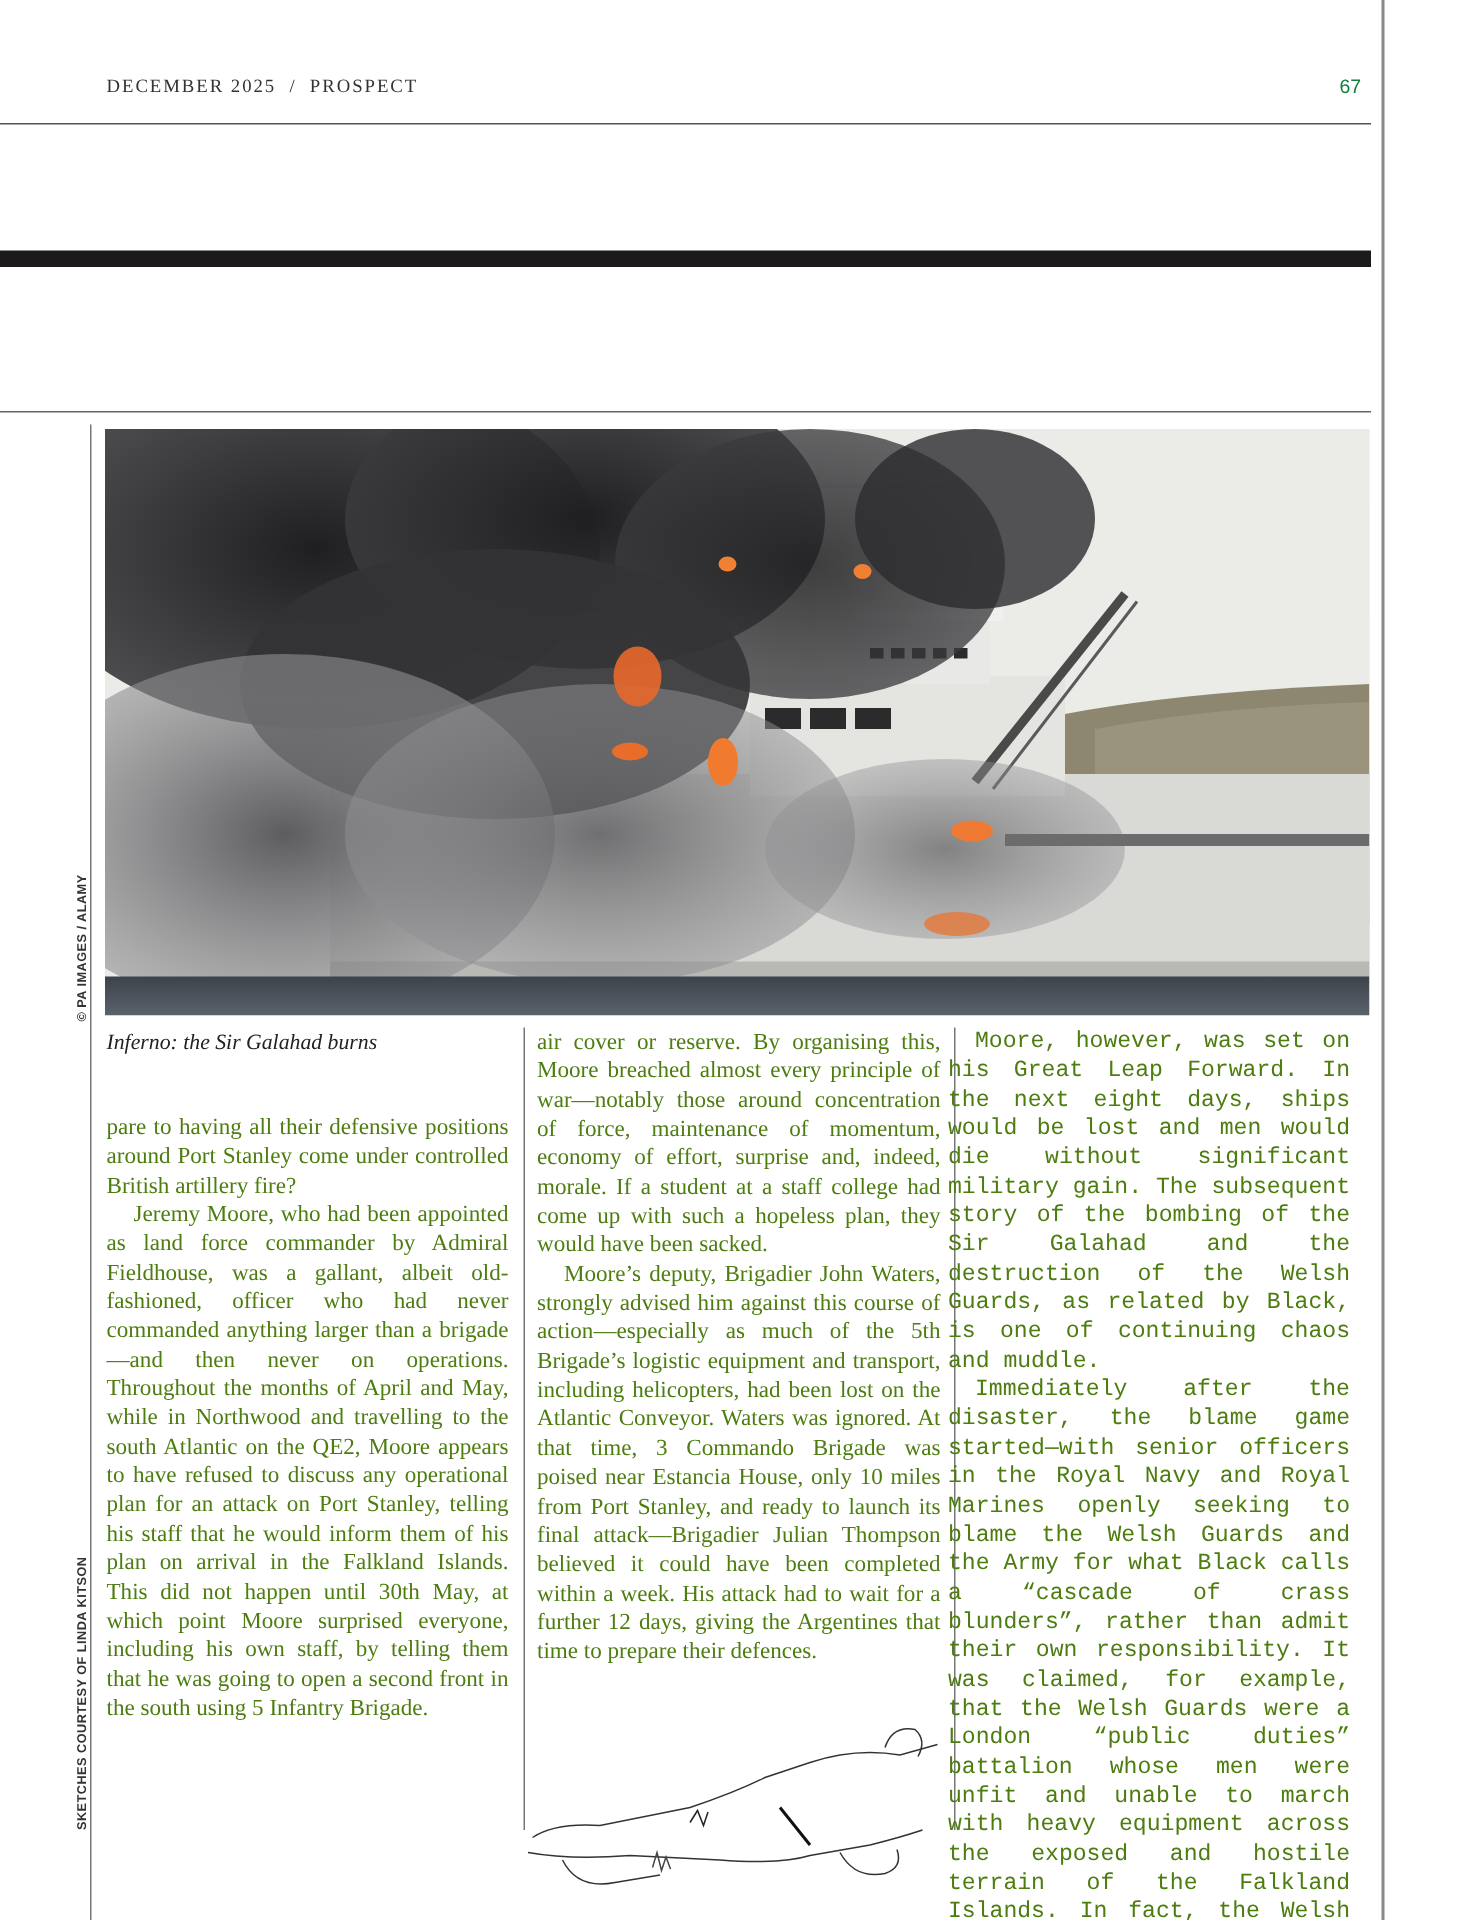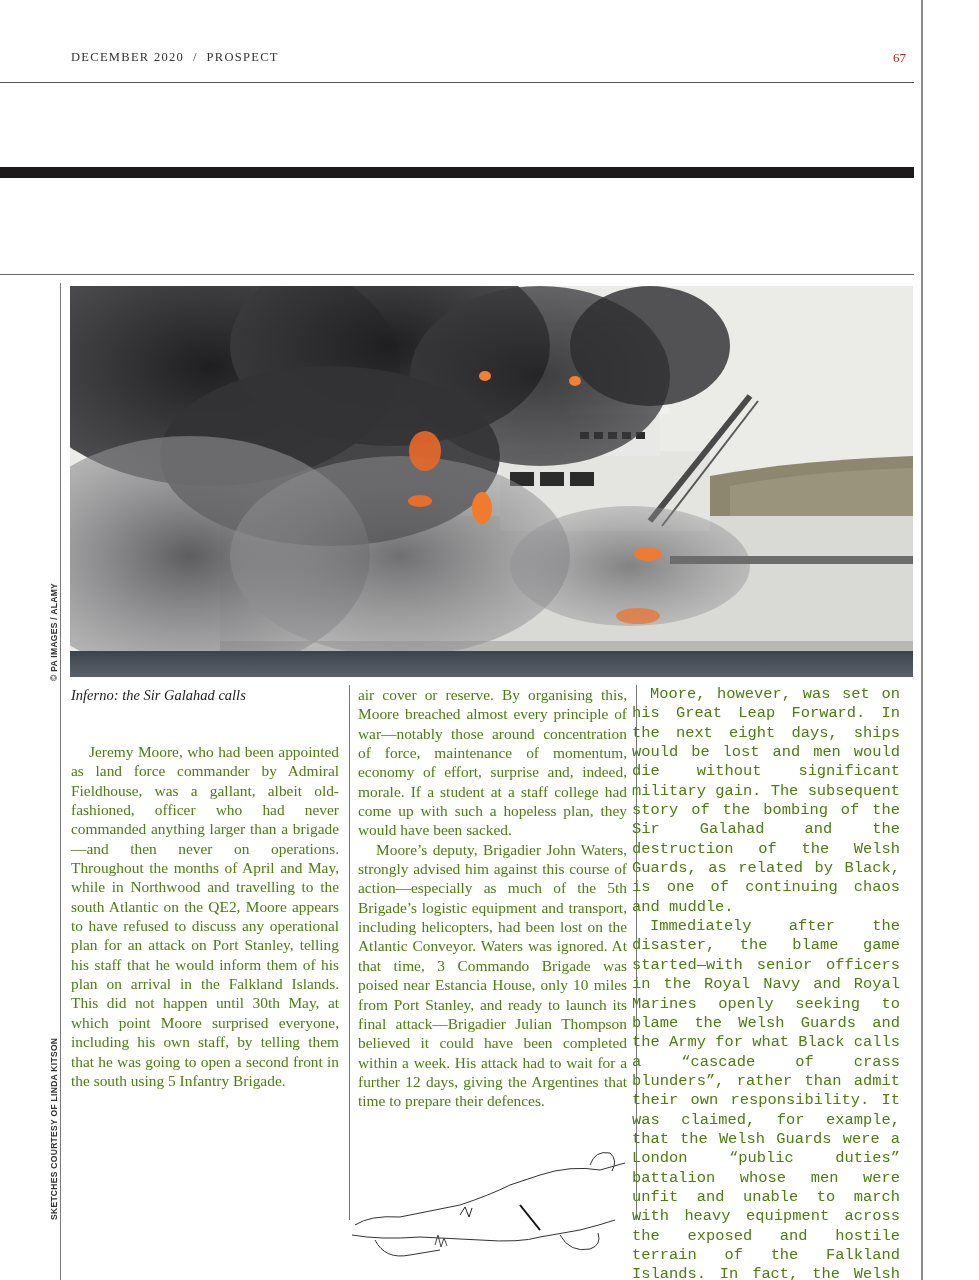--- a/index.html
+++ b/index.html
@@ -7,21 +7,21 @@
     width: 979px; height: 1280px; background: #ffffff; position: relative; overflow: hidden;
     font-family: "DejaVu Serif", "Liberation Serif", serif; color: #1e1e1e;
   }
   .page-edge { position: absolute; left: 921px; top: 0; width: 2px; height: 1280px; background: #8a8a8a; }
   .folio {
     position: absolute; top: 50px; left: 71px; font-size: 12.5px; letter-spacing: 1.3px;
     font-family: "Liberation Serif", serif; color: #333;
   }
   .pagenum {
     position: absolute; top: 50px; left: 893px; font-size: 13px;
-    font-family: Liberation Serif, serif; color: #b91c1c;
+    font-family: Liberation Sans, sans-serif; color: #15803d;
   }
   .rule-top { position: absolute; left: 0; top: 82px; width: 914px; height: 1px; background: #555; }
   .black-bar { position: absolute; left: 0; top: 167px; width: 914px; height: 11px; background: #1c1a1b; }
   .rule-mid { position: absolute; left: 0; top: 274px; width: 914px; height: 1px; background: #666; }
   .vrule-left { position: absolute; left: 60px; top: 283px; width: 1px; height: 997px; background: #777; }
 
   .credit {
     position: absolute; font-family: "Liberation Sans", sans-serif; font-size: 8.5px; font-weight: bold;
     color: #333; letter-spacing: 0.3px; transform-origin: left top; transform: rotate(-90deg); white-space: nowrap;
   }
@@ -52,21 +52,21 @@
   .sep-a { left: 349px; top: 685px; height: 535px; }
   .sep-b { left: 636px; top: 685px; height: 535px; }
 
   .sketch { position: absolute; left: 340px; top: 1145px; width: 300px; height: 120px; }
 </style>
 </head>
 <body>
 
 <div class="page-edge"></div>
 
-<div class="folio" style="white-space:pre">DECEMBER 2020  /  PROSPECT</div>
+<div class="folio" style="white-space:pre">DECEMBER 2025  /  PROSPECT</div>
 <div class="pagenum">67</div>
 <div class="rule-top"></div>
 <div class="black-bar"></div>
 <div class="rule-mid"></div>
 <div class="vrule-left"></div>
 
 <div class="credit credit-photo">© PA IMAGES / ALAMY</div>
 <div class="credit credit-sketch">SKETCHES COURTESY OF LINDA KITSON</div>
 
 <div class="photo">
@@ -130,27 +130,28 @@
     <ellipse cx="415" cy="90" rx="6" ry="5" fill="#f08034"></ellipse>
     <ellipse cx="505" cy="95" rx="6" ry="5" fill="#f08034"></ellipse>
 
     <rect x="600" y="270" width="243" height="8" fill="#6c6c6c"></rect>
 
     <rect x="0" y="365" width="843" height="26" fill="url(#sea)"></rect>
   </svg>
 </div>
 
 <div class="caption">
-  <div>Inferno: the Sir Galahad calls</div>
+  <div>Inferno: the Sir Galahad burns</div>
 </div>
 
 <div class="col-sep sep-a"></div>
 <div class="col-sep sep-b"></div>
 
 <div class="col col-1">
+  <p>pare to having all their defensive positions around Port Stanley come under controlled British artillery fire?</p>
   <p class="indent">Jeremy Moore, who had been appointed as land force commander by Admiral Fieldhouse, was a gallant, albeit old-fashioned, officer who had never commanded anything larger than a brigade—and then never on operations. Throughout the months of April and May, while in Northwood and travelling to the south Atlantic on the QE2, Moore appears to have refused to discuss any operational plan for an attack on Port Stanley, telling his staff that he would inform them of his plan on arrival in the Falkland Islands. This did not happen until 30th May, at which point Moore surprised everyone, including his own staff, by telling them that he was going to open a second front in the south using 5 Infantry Brigade.</p>
 </div>
 
 <div class="col col-2">
   <p>air cover or reserve. By organising this, Moore breached almost every principle of war—notably those around concentration of force, maintenance of momentum, economy of effort, surprise and, indeed, morale. If a student at a staff college had come up with such a hopeless plan, they would have been sacked.</p>
   <p class="indent">Moore’s deputy, Brigadier John Waters, strongly advised him against this course of action—especially as much of the 5th Brigade’s logistic equipment and transport, including helicopters, had been lost on the Atlantic Conveyor. Waters was ignored. At that time, 3 Commando Brigade was poised near Estancia House, only 10 miles from Port Stanley, and ready to launch its final attack—Brigadier Julian Thompson believed it could have been completed within a week. His attack had to wait for a further 12 days, giving the Argentines that time to prepare their defences.</p>
 </div>
 
 <div class="col col-3">
   <p class="indent">Moore, however, was set on his Great Leap Forward. In the next eight days, ships would be lost and men would die without significant military gain. The subsequent story of the bombing of the Sir Galahad and the destruction of the Welsh Guards, as related by Black, is one of continuing chaos and muddle.</p>

